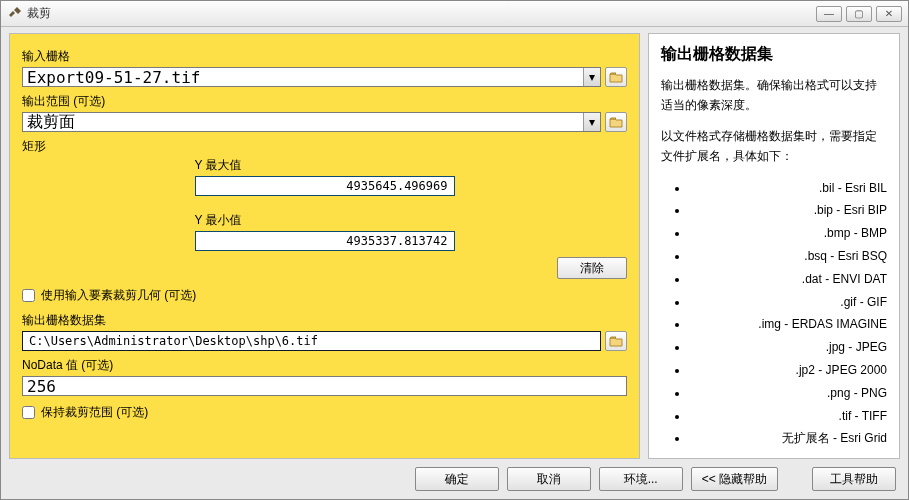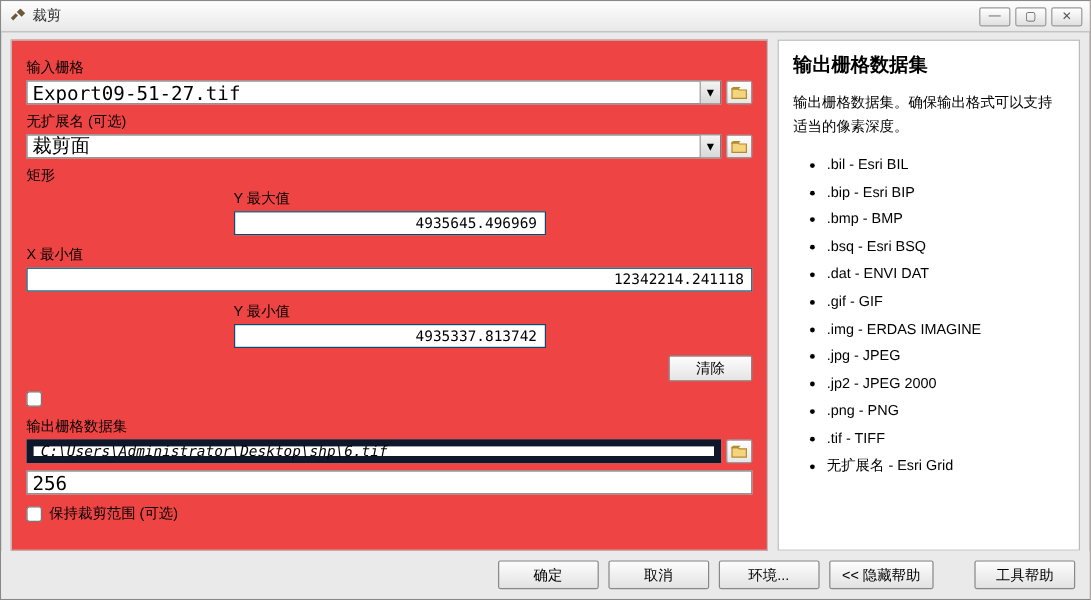--- a/index.html
+++ b/index.html
@@ -4,21 +4,21 @@
 <style>
   * { box-sizing: border-box; margin: 0; padding: 0; }
   body { font-family: "Microsoft YaHei", SimSun, Arial, sans-serif; font-size: 12px; background: #f0f0f0; color: #000; }
   .window { width: 909px; height: 500px; background: #eaeaea; border: 1px solid #888; position: relative; display: flex; flex-direction: column; }
   .titlebar { height: 26px; background: linear-gradient(#fdfdfd,#e8e8e8); border-bottom: 1px solid #bbb; display: flex; align-items: center; padding: 0 6px; }
   .titlebar .hammer { width: 14px; height: 14px; margin-right: 6px; display: flex; align-items:center; justify-content:center; }
   .titlebar .title { flex: 1; font-size: 12px; color: #333; }
   .winbtns { display: flex; gap: 4px; }
   .winbtn { width: 26px; height: 16px; border: 1px solid #999; background: linear-gradient(#fff,#e0e0e0); border-radius: 2px; display:flex; align-items:center; justify-content:center; font-size:10px; color:#555; cursor:pointer; }
   .body { flex: 1; display: flex; overflow: hidden; }
-  .leftpane { flex: 1; background: #ef4444; border: 1px solid #bbb; margin: 6px 4px 0 8px; padding: 10px 12px; overflow-y: auto; position: relative; }
+  .leftpane { flex: 1; background: #fde047; border: 1px solid #bbb; margin: 6px 4px 0 8px; padding: 10px 12px; overflow-y: auto; position: relative; }
   .rightpane { width: 252px; background: #fff; border: 1px solid #bbb; margin: 6px 8px 0 4px; padding: 10px 12px; overflow-y: auto; }
   .label { font-size: 12px; margin-top: 4px; margin-bottom: 2px; display: block; }
   .row { display: flex; align-items: center; gap: 4px; margin-bottom: 6px; }
   .combo, .textin { height: 20px; border: 1px solid #7a7a7a; background: #fff; font-size: 16px; padding: 1px 4px; width: 100%; }
   .combo { appearance: none; background-image: linear-gradient(#fff,#fff); }
   .combo-wrap { position: relative; flex:1; }
   .combo-arrow { position:absolute; right:1px; top:1px; bottom:1px; width:17px; background:linear-gradient(#f4f4f4,#d8d8d8); border-left:1px solid #999; display:flex; align-items:center; justify-content:center; pointer-events:none; }
   .iconbtn { width: 22px; height: 20px; border: 1px solid #999; background: linear-gradient(#fff,#e6e6e6); display:flex; align-items:center; justify-content:center; cursor:pointer; border-radius:2px; }
   .folder-icon svg { width:14px; height:12px; }
   .extent { margin-top: 2px; }
@@ -26,25 +26,25 @@
   .extent .col { flex:1; }
   .extent .lbl2 { font-size:12px; margin-bottom:2px; display:block; }
   .numin { height:20px; border:1px solid #0c4a6e; text-align:right; padding:1px 6px; width:100%; font-family: SimSun, monospace; font-size:12px; }
   .clearbtn { width:70px; height:22px; border:1px solid #888; background:linear-gradient(#fdfdfd,#e4e4e4); border-radius:2px; cursor:pointer; font-size:12px; float:right; margin-top:6px; }
   .check { display:flex; align-items:center; gap:6px; margin:8px 0; font-size:12px; }
   .check input { width:13px; height:13px; }
   .footer { height: 40px; display:flex; align-items:center; justify-content:flex-end; padding: 0 12px; gap:8px; background:#eaeaea; }
   .btn { min-width:84px; height:24px; border:1px solid #888; background:linear-gradient(#fdfdfd,#e2e2e2); border-radius:2px; font-size:12px; cursor:pointer; padding:0 10px; }
   .rightpane h2 { font-size:16px; font-weight:bold; margin-bottom:10px; }
   .rightpane p { font-size:12px; line-height:1.7; margin-bottom:10px; }
-  .rightpane ul { margin-left: 28px; margin-bottom:10px; }
+  .rightpane ul { margin-left: 28px; margin-bottom:10px;text-align:right; }
   .rightpane li { font-size:12px; line-height:1.9; list-style: disc; }
   .ycenter { display:flex; justify-content:center; }
   .ycenter .colc { width: 260px; }
-  .statictxt { height:20px; border:6px solid #0f172a; padding:1px 6px; font-family:SimSun,monospace; font-size:12px; display:flex; align-items:center; background:#fff;font-style:italic; }
+  .statictxt { height:20px; border:1px solid #0f172a; padding:1px 6px; font-family:SimSun,monospace; font-size:12px; display:flex; align-items:center; background:#fff; }
 </style>
 </head>
 <body>
 
 <div class="window">
 
   <div class="titlebar">
     <span class="hammer">
       <svg viewBox="0 0 14 14">
           <path d="M2 8 L6 4 L8 6 L4 10 Z M7 3 L10 0 L14 4 L11 7 Z" fill="#6b5a3a"></path>
@@ -75,21 +75,21 @@
           <div class="combo-arrow">▾</div>
         </div>
         <div class="iconbtn folder-icon">
           <svg viewBox="0 0 14 12">
               <path d="M1 3 h5 l1 1 h6 v7 h-12 z" fill="#f4d47c" stroke="#b28b2e"></path>
               <path d="M1 3 h5 l1 -1 h-5 z" fill="#e6c255" stroke="#b28b2e"></path>
             </svg>
         </div>
       </div>
 
-      <span class="label">无扩展名 (可选)</span>
+      <span class="label">输出范围 (可选)</span>
       <div class="row">
         <div class="combo-wrap">
           <input class="combo" value="裁剪面" style="">
           <div class="combo-arrow">▾</div>
         </div>
         <div class="iconbtn folder-icon">
           <svg viewBox="0 0 14 12">
               <path d="M1 3 h5 l1 1 h6 v7 h-12 z" fill="#f4d47c" stroke="#b28b2e"></path>
               <path d="M1 3 h5 l1 -1 h-5 z" fill="#e6c255" stroke="#b28b2e"></path>
             </svg>
@@ -100,64 +100,63 @@
         <span class="label">矩形</span>
 
         <div class="ycenter">
           <div class="colc">
             <span class="lbl2">Y 最大值</span>
             <input class="numin" value="4935645.496969" style="">
           </div>
         </div>
 
         <div class="sub" style="margin-top:8px;">
-          <div class="col">
-            <span class="lbl2">X 最小值</span>
-            <input class="numin" value="12342214.241118" style="">
-          </div>
         </div>
 
         <div class="ycenter" style="margin-top:8px;">
           <div class="colc">
             <span class="lbl2">Y 最小值</span>
             <input class="numin" value="4935337.813742" style="">
           </div>
         </div>
 
         <button class="clearbtn">清除</button>
         <div style="clear:both"></div>
       </div>
 
       <label class="check">
         <input type="checkbox" style="">
+        <span>使用输入要素裁剪几何 (可选)</span>
       </label>
 
       <span class="label">输出栅格数据集</span>
       <div class="row">
         <div class="statictxt" style="flex:1;">C:\Users\Administrator\Desktop\shp\6.tif</div>
         <div class="iconbtn folder-icon">
           <svg viewBox="0 0 14 12">
               <path d="M1 3 h5 l1 1 h6 v7 h-12 z" fill="#f4d47c" stroke="#b28b2e"></path>
               <path d="M1 3 h5 l1 -1 h-5 z" fill="#e6c255" stroke="#b28b2e"></path>
             </svg>
         </div>
       </div>
 
+      <span class="label">NoData 值 (可选)</span>
       <input class="textin" style="font-family: SimSun, monospace;" value="256">
 
       <label class="check">
         <input type="checkbox" style="">
         <span>保持裁剪范围 (可选)</span>
       </label>
 
     </div>
 
     <div class="rightpane">
       <h2>输出栅格数据集</h2>
       <p>输出栅格数据集。确保输出格式可以支持适当的像素深度。</p>
+      <p>以文件格式存储栅格数据集时，需要指定文件扩展名，具体如下：</p>
       <ul>
         <li>.bil - Esri BIL</li>
         <li>.bip - Esri BIP</li>
         <li>.bmp - BMP</li>
         <li>.bsq - Esri BSQ</li>
         <li>.dat - ENVI DAT</li>
         <li>.gif - GIF</li>
         <li>.img - ERDAS IMAGINE</li>
         <li>.jpg - JPEG</li>
         <li>.jp2 - JPEG 2000</li>

